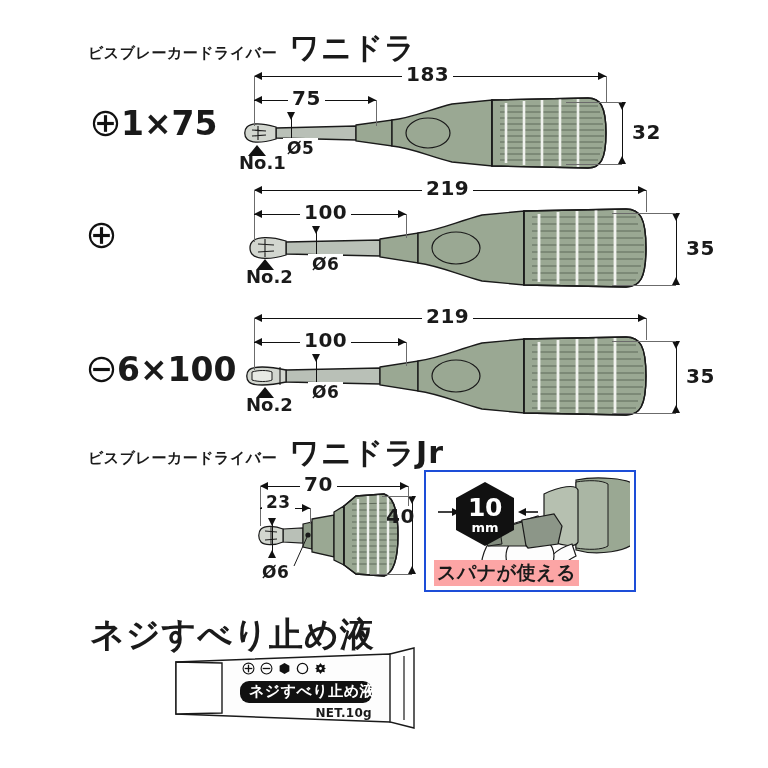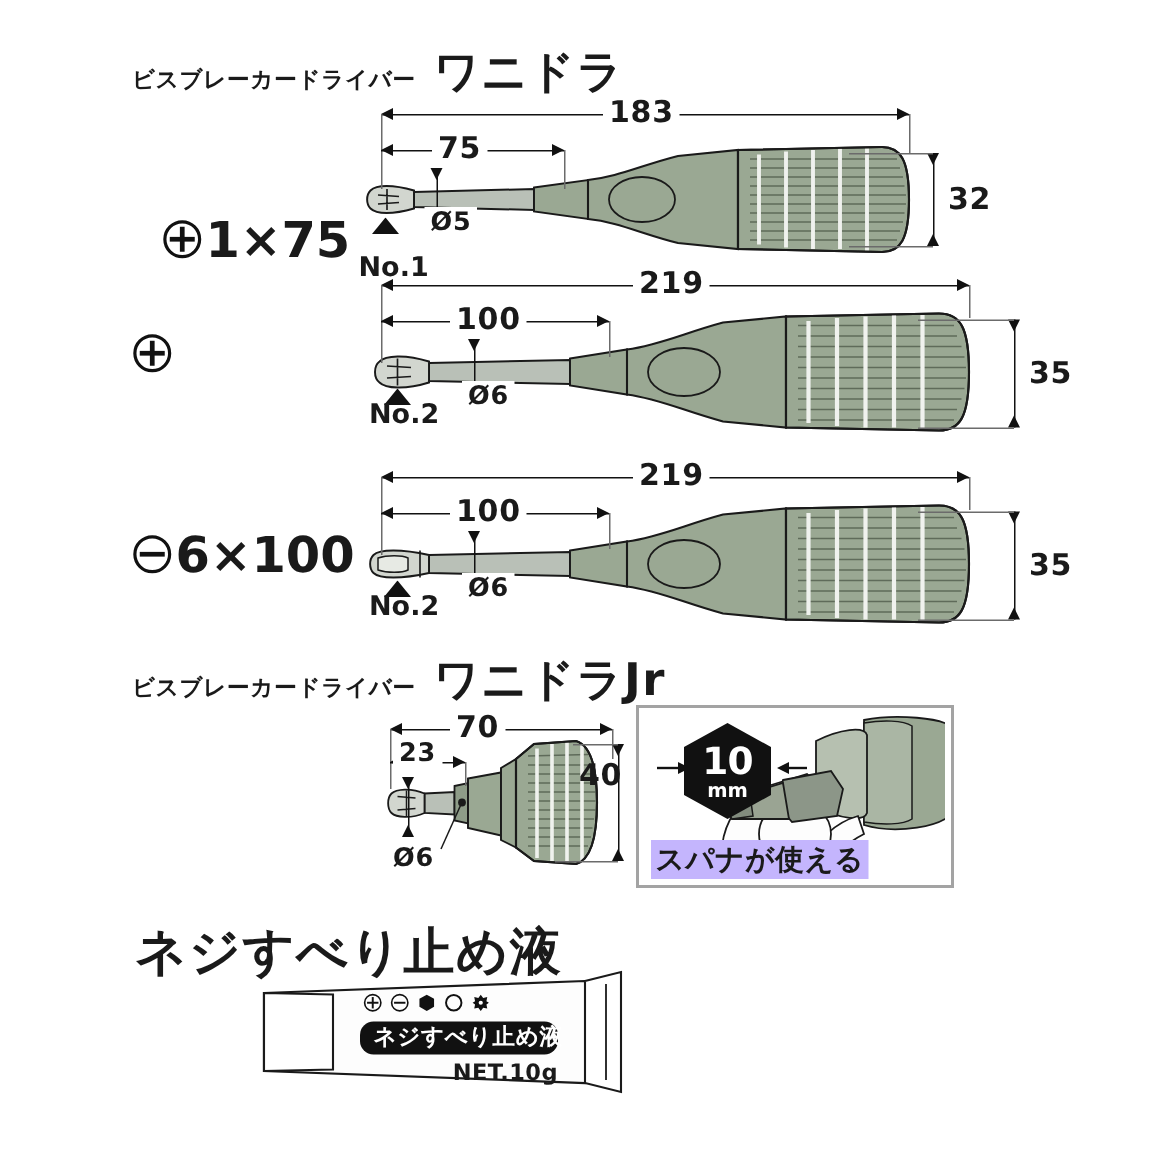--- a/index.html
+++ b/index.html
@@ -33,47 +33,47 @@
   .arrL,.arrR,.arrU,.arrD{position:absolute;width:0;height:0;}
   .arrL{border-top:4px solid transparent;border-bottom:4px solid transparent;border-right:8px solid #111;}
   .arrR{border-top:4px solid transparent;border-bottom:4px solid transparent;border-left:8px solid #111;}
   .arrU{border-left:4px solid transparent;border-right:4px solid transparent;border-bottom:8px solid #111;}
   .arrD{border-left:4px solid transparent;border-right:4px solid transparent;border-top:8px solid #111;}
   .dimtxt{position:absolute;font-size:20px;font-weight:700;background:#fff;padding:0 4px;letter-spacing:0.5px;}
   .dimtxt.sm{font-size:17px;}
   .tiptxt{position:absolute;font-size:18px;font-weight:700;letter-spacing:0px;}
 
   
-  .panel{position:absolute;border:2px solid #a3a3a3;background:#fff;overflow:hidden;}
+  .panel{position:absolute;border:2px solid #1d4ed8;background:#fff;overflow:hidden;}
   .hexbadge{position:absolute;width:58px;height:64px;}
   .hexbadge .hx{width:58px;height:64px;background:#111;
     clip-path:polygon(50% 0%,100% 25%,100% 75%,50% 100%,0% 75%,0% 25%);
     display:flex;flex-direction:column;align-items:center;justify-content:center;line-height:1;}
   .hexbadge .n{color:#fff;font-size:25px;font-weight:700;letter-spacing:-0.5px;}
   .hexbadge .u{color:#fff;font-size:13px;font-weight:700;margin-top:1px;}
-  .cap{position:absolute;font-size:19px;font-weight:700;letter-spacing:0.5px;background:#c4b5fd;}
+  .cap{position:absolute;font-size:19px;font-weight:700;letter-spacing:0.5px;background:#fca5a5;}
 
   
   .tubelabel{position:absolute;}
   .pill{background:#111;color:#fff;font-size:15px;font-weight:700;
     border-radius:9px;padding:1px 9px 2px 9px;letter-spacing:0.5px;white-space:nowrap;}
-  .net{font-size:15px;font-weight:700;letter-spacing:0.3px;text-align:right;margin-top:3px;}
+  .net{font-size:12px;font-weight:700;letter-spacing:0.3px;text-align:right;margin-top:3px;}
   .icrow{display:flex;align-items:center;gap:5px;margin-bottom:2px;padding-left:2px;}
 </style>
 </head>
 <body>
 
 <div class="page">
 
   <div class="abs sec-head" style="left:88px;top:28px;">
     <span class="small">ビスブレーカードライバー</span>
     <span class="big">ワニドラ</span>
   </div>
 
-  <div class="abs model" style="left:108px;top:104px;margin-top:36px;">
+  <div class="abs model" style="left:92px;top:104px;">
     <span class="sym">
       <svg viewBox="0 0 24 24" width="27" height="27">
         <circle cx="12" cy="12" r="10.3" fill="none" stroke="#111" stroke-width="1.9"></circle>
         <rect x="10.6" y="4.6" width="2.8" height="14.8" fill="#111"></rect>
         <rect x="4.6" y="10.6" width="14.8" height="2.8" fill="#111"></rect>
       </svg>
     </span>
     <span class="txt">1×75</span>
   </div>
 
@@ -122,21 +122,21 @@
   <div class="dimvert" style="left:291px;top:112px;height:44px;"></div>
   <div class="arrD" style="left:287px;top:112px;"></div>
   <div class="arrU" style="left:287px;top:148px;"></div>
   <div class="dimtxt sm" style="left:283px;top:138px;">Ø5</div>
 
   <div class="abs" style="left:247px;top:142px;">
     <svg width="20" height="12">
         <polygon points="10,0 19,11 1,11" fill="#111"></polygon>
       </svg>
   </div>
-  <div class="tiptxt" style="left:239px;top:168px;">No.1</div>
+  <div class="tiptxt" style="left:239px;top:152px;">No.1</div>
 
   <div class="dimvert" style="left:622px;top:102px;height:62px;"></div>
   <div class="arrD" style="left:618px;top:102px;"></div>
   <div class="arrU" style="left:618px;top:156px;"></div>
   <div class="exth" style="left:566px;top:102px;width:56px;"></div>
   <div class="exth" style="left:566px;top:164px;width:56px;"></div>
   <div class="dimtxt" style="left:628px;top:120px;">32</div>
 
   <div class="abs model" style="left:88px;top:222px;">
     <span class="sym">

